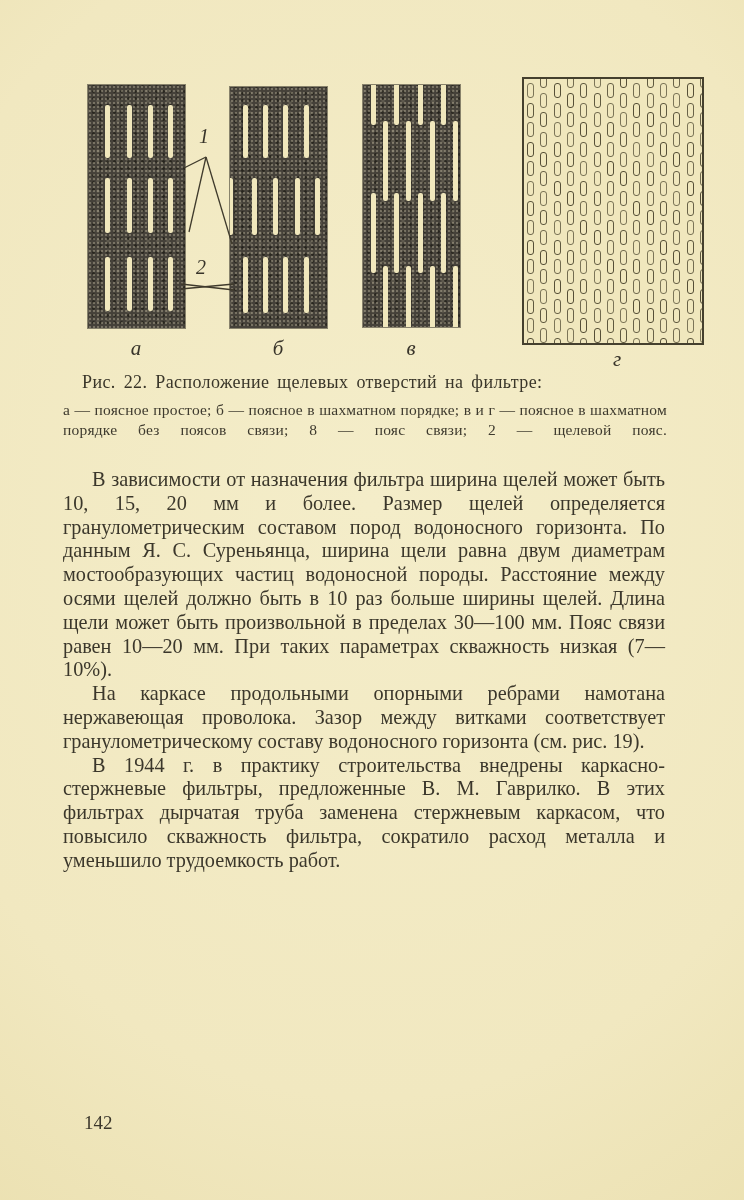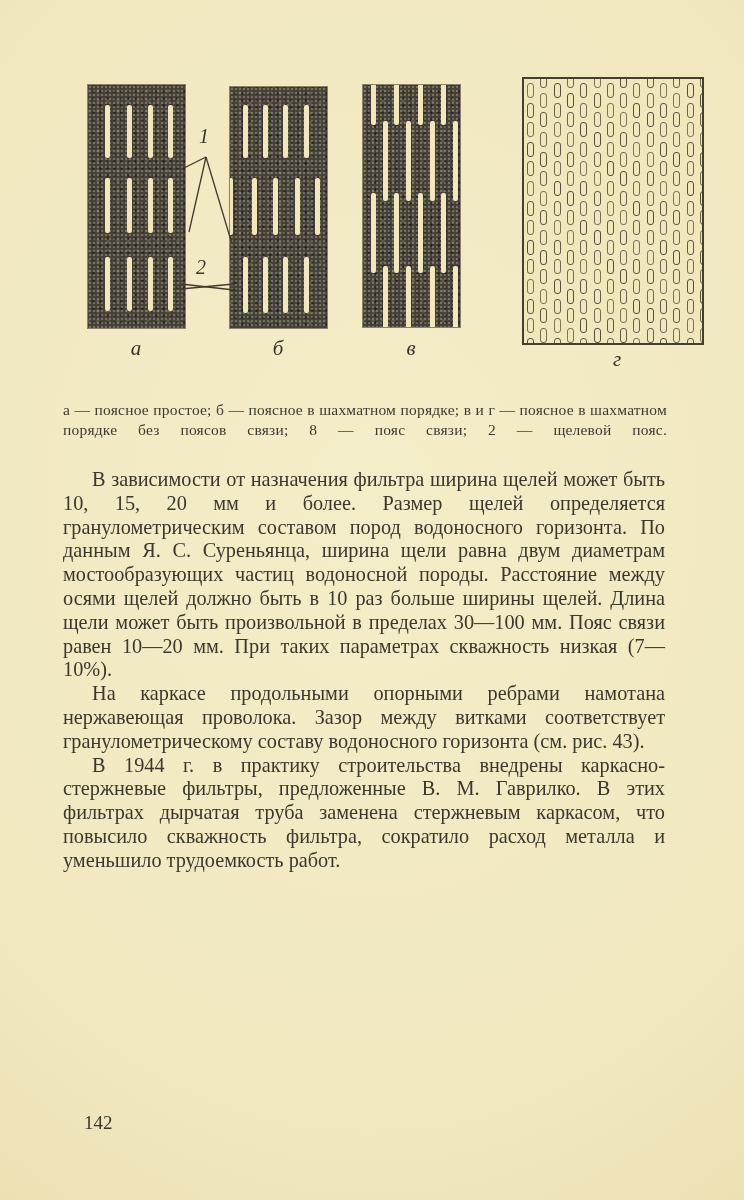--- a/index.html
+++ b/index.html
@@ -317,22 +317,23 @@
 
     <div class="callout-label" style="left:199px;top:125px">1</div>
     <div class="callout-label" style="left:196px;top:256px">2</div>
 
     <div class="panel-label" style="left:119px;top:336px">а</div>
     <div class="panel-label" style="left:261px;top:336px">б</div>
     <div class="panel-label" style="left:394px;top:336px">в</div>
     <div class="panel-label" style="left:600px;top:347px">г</div>
   </div>
 
+  <div class="fig-caption">Рис. 22. Расположение щелевых отверстий на фильтре:</div>
   <div class="fig-legend">а — поясное простое; б — поясное в шахматном порядке; в и г — поясное в шахматном порядке без поясов связи; 8 — пояс связи; 2 — щелевой пояс.</div>
 
   <main class="body-text" id="body-text">
       <p><span>В зависимости от назначения фильтра ширина щелей может быть 10, 15, 20 мм и более. Размер щелей определяется гранулометрическим составом пород водоносного горизонта. По данным Я. С. Суреньянца, ширина щели равна двум диаметрам мостообразующих частиц водоносной породы. Расстояние между осями щелей должно быть в 10 раз больше ширины щелей. Длина щели может быть произвольной в пределах 30—100 мм. Пояс связи равен 10—20 мм. При таких параметрах скважность низкая (7—10%).</span></p>
-      <p><span>На каркасе продольными опорными ребрами намотана нержавеющая проволока. Зазор между витками соответствует гранулометрическому составу водоносного горизонта (см. рис. 43).</span></p>
+      <p><span>На каркасе продольными опорными ребрами намотана нержавеющая проволока. Зазор между витками соответствует гранулометрическому составу водоносного горизонта (см. рис. 19).</span></p>
       <p><span>В 1944 г. в практику строительства внедрены каркасно-стержневые фильтры, предложенные В. М. Гаврилко. В этих фильтрах дырчатая труба заменена стержневым каркасом, что повысило скважность фильтра, сократило расход металла и уменьшило трудоемкость работ.</span></p>
     </main>
 
   <div class="page-number">142</div>
 </div>
 
 </body></html>

